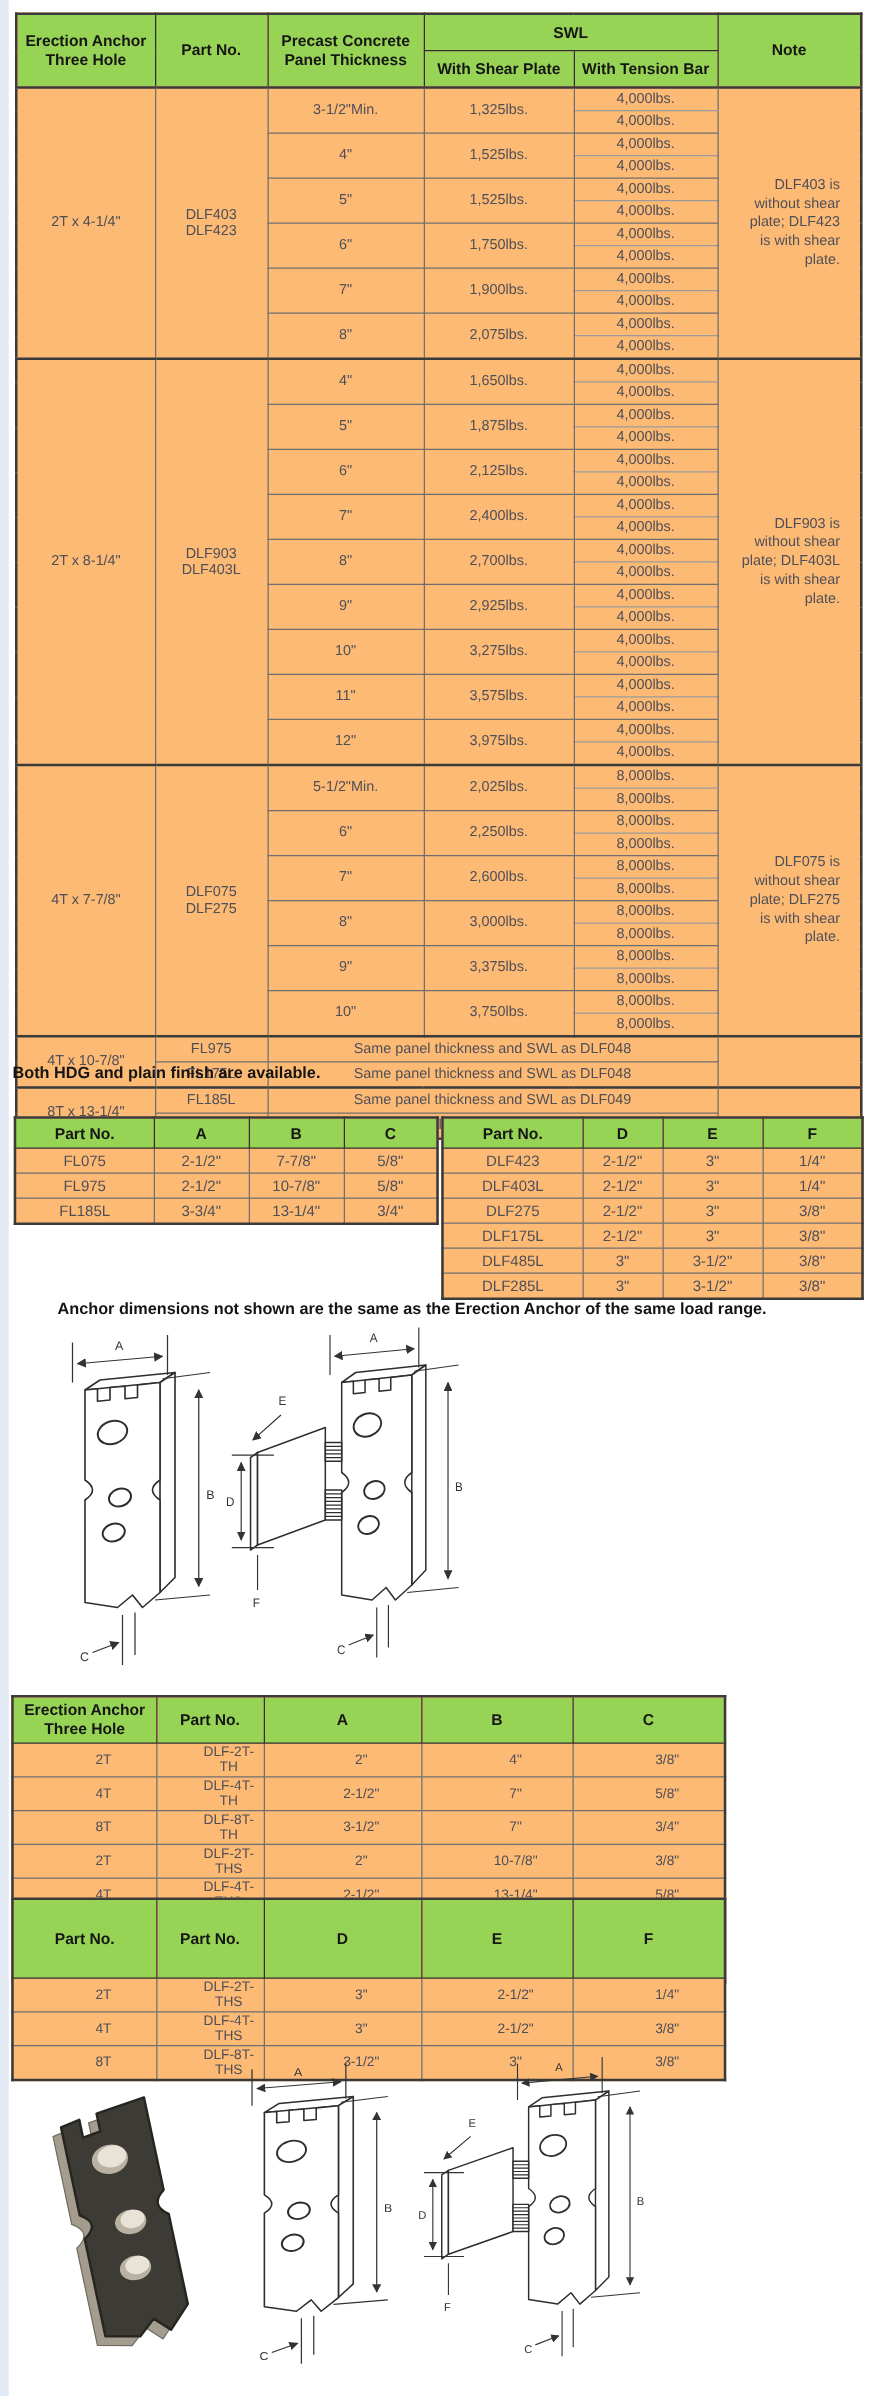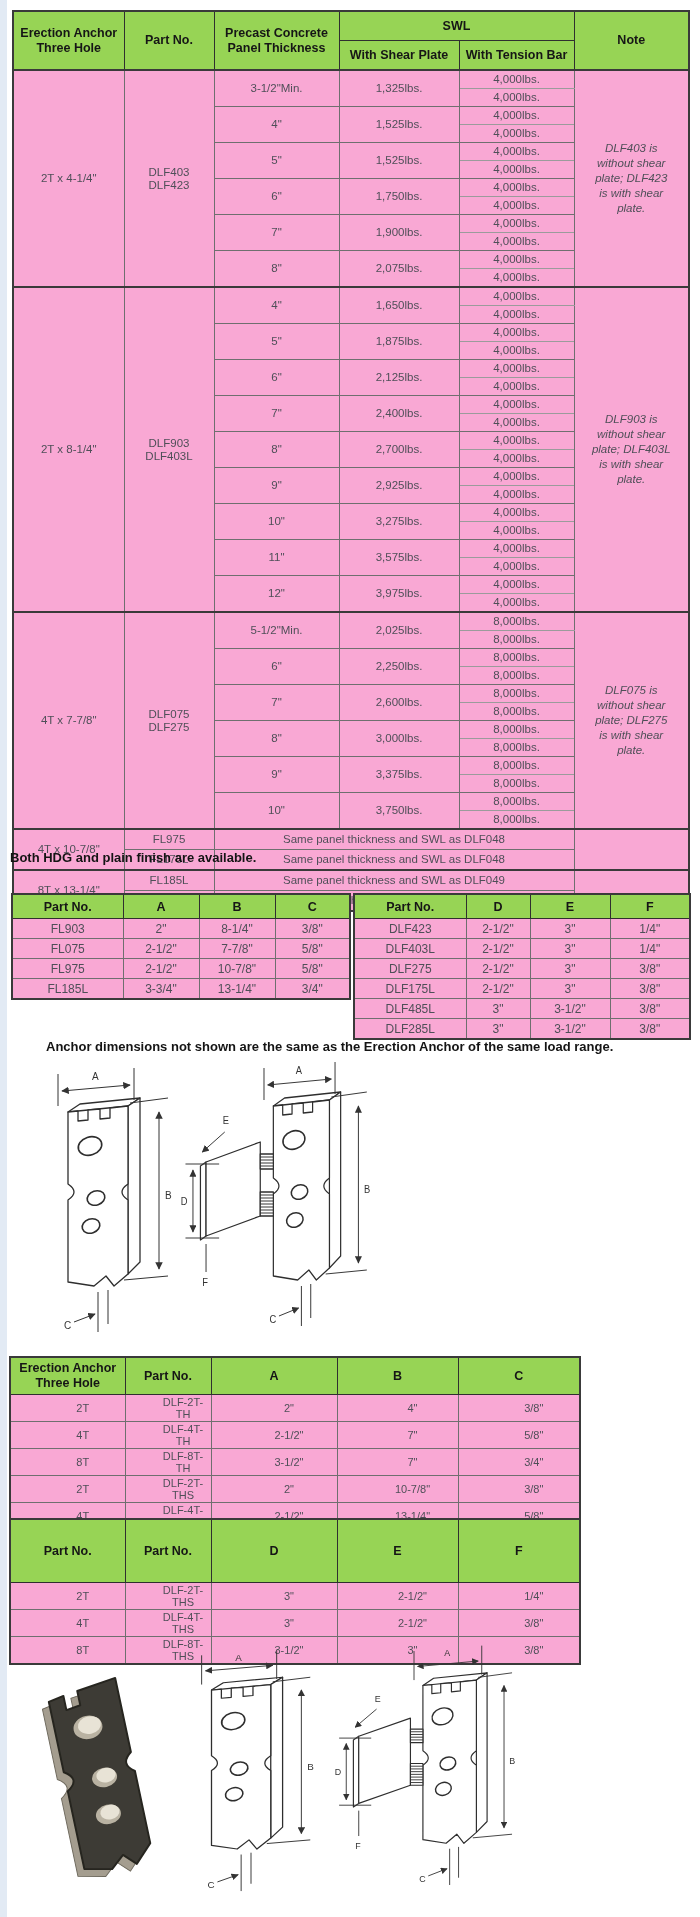--- a/index.html
+++ b/index.html
@@ -1,31 +1,31 @@
 <!DOCTYPE html>
 <html style="--header-green: #97d455; --border-dark: #3a3a3a; --border-mid: #6f6f6f; --text-gray: #4f4f58; --text-black: #141414;"><head>
 <meta charset="utf-8">
 <style>
   html,body{margin:0;padding:0;}
   body{width:700px;height:1917px;background:#ffffff;font-family:"Liberation Sans",sans-serif;position:relative;}
   .edge{position:absolute;left:0;top:0;width:7px;height:100%;background:#e2eaf4;}
-  table{border-collapse:collapse;table-layout:fixed;position:absolute;background:#f9a8d4;}
+  table{border-collapse:collapse;table-layout:fixed;position:absolute;background:#fdba74;}
   th,td{overflow:hidden;}
 
   
   .t1{left:12px;top:10px;width:676px;border:2px solid var(--border-dark,#3a3a3a);font-size:12px;}
   .t1 th{background:var(--header-green,#97d455);color:#161616;font-weight:bold;
          border:1px solid #2f2f2f;height:26px;line-height:1.15;white-space:pre-line;font-size:12.5px;}
   .t1 thead tr:first-child th{border-bottom:1px solid #2f2f2f;}
   .t1 td{border:1px solid #6f6f6f;text-align:center;color:var(--text-gray,#4f4f58);height:15px;
          font-size:11.5px;line-height:1.1;}
   .t1 tr.sec td{border-top:2px solid var(--border-dark,#3a3a3a);}
   .t1 td.tn{border-bottom:1px solid #9b9b9b;}
   .t1 td.prt{white-space:pre-line;margin-left:44px;}
-  .t1 td.note{text-align:center;padding:0 16px;line-height:1.3;font-style:italic;}
+  .t1 td.note{text-align:right;padding:0 16px;line-height:1.3;}
   .t1 tr.fl td{height:17px;}
 
   
   .para{position:absolute;left:10px;width:688px;margin:0;font-weight:bold;color:#141414;
         font-size:13px;line-height:1.45;}
   .p-swl{top:830px;}
   .p-anchor{top:1038px;margin-left:36px;}
 
   
   .t-dim{top:893px;font-size:12px;border:2px solid var(--border-dark,#3a3a3a);}
@@ -305,26 +305,20 @@
   <thead>
       <tr>
     <th>Part No.</th>
     <th>A</th>
     <th>B</th>
     <th>C</th>
   </tr>
     </thead>
   <tbody id="dimLbody">
       <tr>
-        <td>FL903</td>
-        <td>2"</td>
-        <td>8-1/4"</td>
-        <td>3/8"</td>
-      </tr>
-      <tr>
         <td>FL075</td>
         <td>2-1/2"</td>
         <td>7-7/8"</td>
         <td>5/8"</td>
       </tr>
       <tr>
         <td>FL975</td>
         <td>2-1/2"</td>
         <td>10-7/8"</td>
         <td>5/8"</td>

